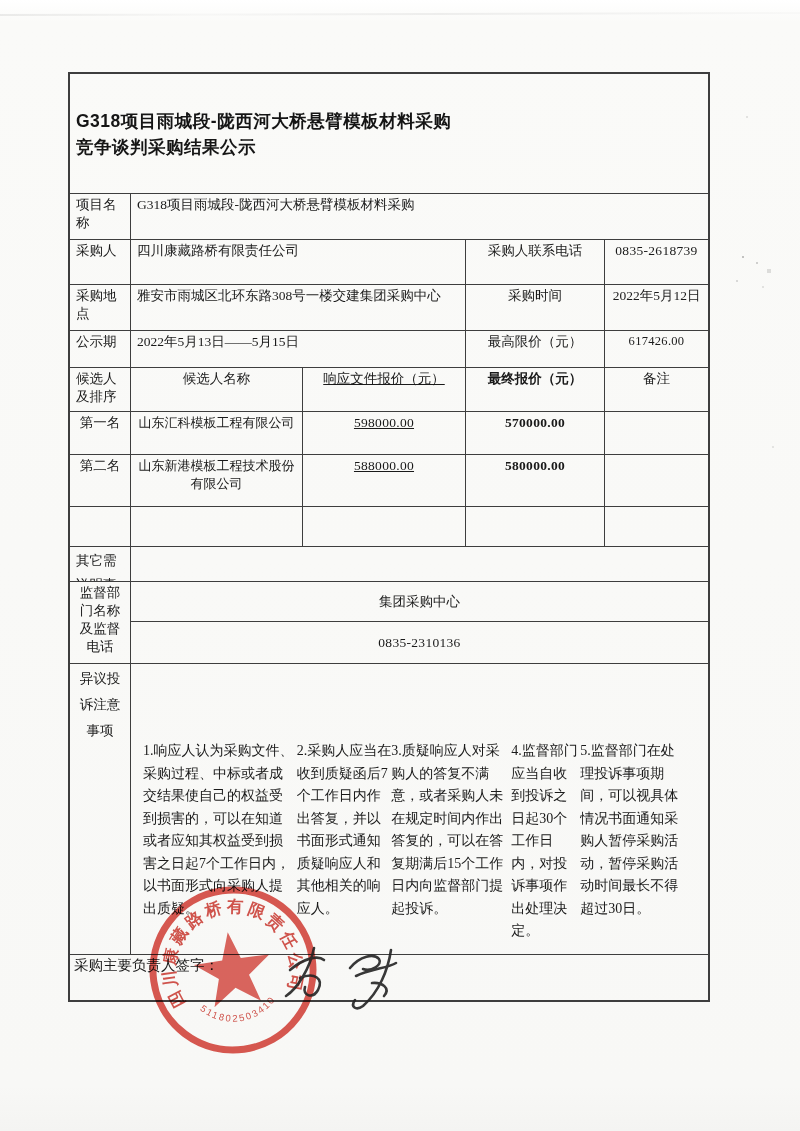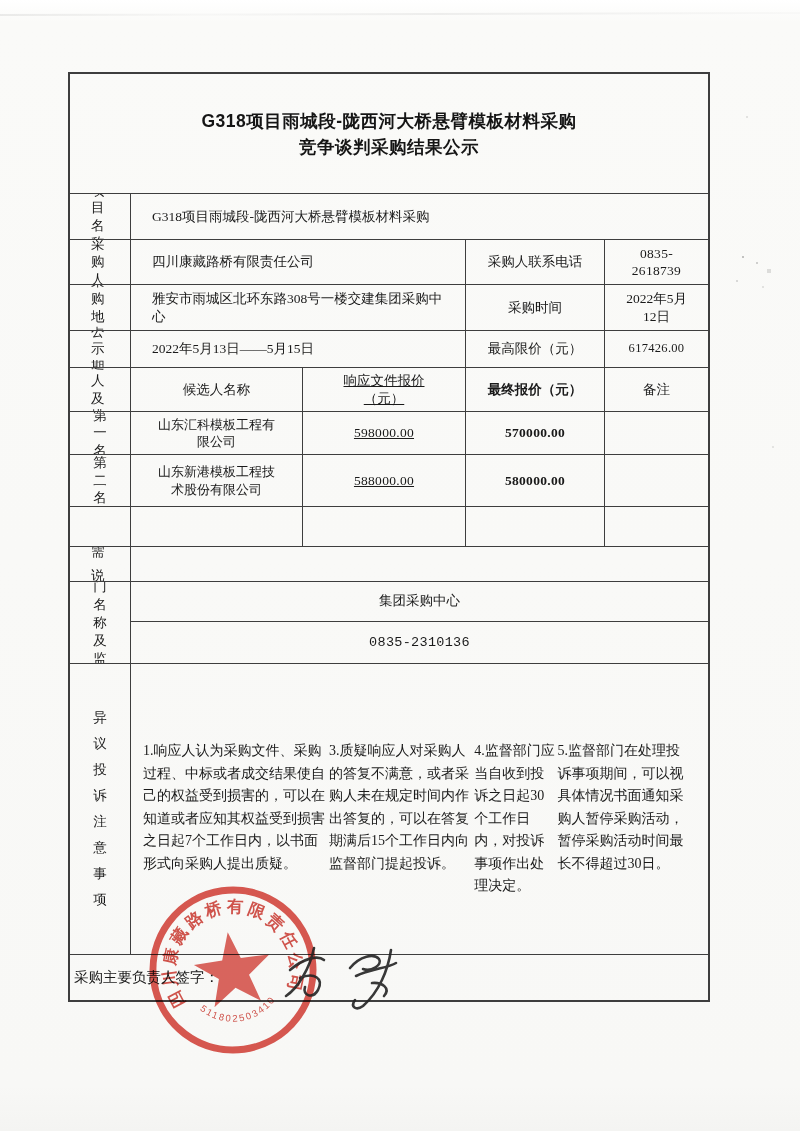--- a/index.html
+++ b/index.html
@@ -17,37 +17,37 @@
   .speckles{position:absolute;left:742px;top:256px;width:2px;height:2px;background:rgba(90,90,90,.35);
     box-shadow:14px 6px 0 rgba(110,110,110,.3), 26px 14px 0 1px rgba(120,120,120,.22),
       -6px 24px 0 rgba(120,120,120,.25), 20px 30px 0 rgba(130,130,130,.2),
       4px -140px 0 rgba(130,130,130,.2), 30px 190px 0 rgba(130,130,130,.18);}
   
   .sheet{position:absolute;left:68px;top:72px;width:642px;height:930px;
     border:2px solid #3e3e3e;box-sizing:border-box;display:flex;flex-direction:column;}
   .tr{display:flex;border-bottom:1.5px solid #3e3e3e;flex:0 0 auto;box-sizing:border-box;}
   .tr.rlast{border-bottom:none;flex:1 1 auto;}
   .td{border-right:1.5px solid #3e3e3e;box-sizing:border-box;display:flex;
-    align-items:center;overflow:hidden;padding:2px 21px;font-size:13.5px;line-height:17.5px;}
+    align-items:flex-start;overflow:hidden;padding:2px 6px;font-size:13.5px;line-height:17.5px;}
   .td.clast{border-right:none;}
   .c{justify-content:center;text-align:center;}
   .w-label{width:61px;flex:0 0 auto;}
   .w-value{width:335px;flex:0 0 auto;}
   .w-l2{width:139px;flex:0 0 auto;}
   .w-name{width:172px;flex:0 0 auto;}
   .w-bid{width:163px;flex:0 0 auto;text-decoration:underline;}
   .w-final{width:139px;flex:0 0 auto;font-weight:bold;}
   .grow{flex:1 1 auto;}
   .title-cell{flex-direction:column;justify-content:center;border-right:none;}
   .title-line{font-family:"Liberation Sans","DejaVu Sans",sans-serif;font-weight:700;
     font-size:17.5px;line-height:26px;letter-spacing:.5px;text-align:center;color:#151515;}
   .mono-num{letter-spacing:.3px;}
   .sub-stack{flex-direction:column;padding:0;align-items:stretch;}
   .sub-row{display:flex;align-items:center;justify-content:center;text-align:center;
-    font-size:13.5px;box-sizing:border-box;font-family:Liberation Mono, monospace;}
+    font-size:13.5px;box-sizing:border-box;}
   .objection-text{align-items:flex-start;flex-direction:row;justify-content:flex-start;
     padding:76px 20px 0 12px;font-size:14px;line-height:22.5px;}
   .objection-text div{text-align:left;}
   .sig-row{font-size:14.5px;padding-left:4px;}
   
   .stamp{position:absolute;left:145px;top:882px;width:176px;height:176px;
     opacity:.88;mix-blend-mode:multiply;}
   
   .signature{position:absolute;left:278px;top:938px;width:150px;height:85px;}
 </style>
@@ -135,20 +135,21 @@
     <div class="td grow clast sub-stack">
       <div class="sub-row" style="height:40px;border-bottom:1.5px solid #3e3e3e">集团采购中心</div>
       <div class="sub-row mono-num" style="flex:1">0835-2310136</div>
     </div>
   </div>
 
   <div class="tr" style="height:291px">
     <div class="td w-label c" style="line-height:26px">异议投诉注意事项</div>
     <div class="td grow clast objection-text">
       <div>1.响应人认为采购文件、采购过程、中标或者成交结果使自己的权益受到损害的，可以在知道或者应知其权益受到损害之日起7个工作日内，以书面形式向采购人提出质疑。</div>
+      <div>2.采购人应当在收到质疑函后7个工作日内作出答复，并以书面形式通知质疑响应人和其他相关的响应人。</div>
       <div>3.质疑响应人对采购人的答复不满意，或者采购人未在规定时间内作出答复的，可以在答复期满后15个工作日内向监督部门提起投诉。</div>
       <div>4.监督部门应当自收到投诉之日起30个工作日内，对投诉事项作出处理决定。</div>
       <div>5.监督部门在处理投诉事项期间，可以视具体情况书面通知采购人暂停采购活动，暂停采购活动时间最长不得超过30日。</div>
     </div>
   </div>
 
   <div class="tr rlast">
     <div class="td grow clast sig-row">采购主要负责人签字：</div>
   </div>
 

